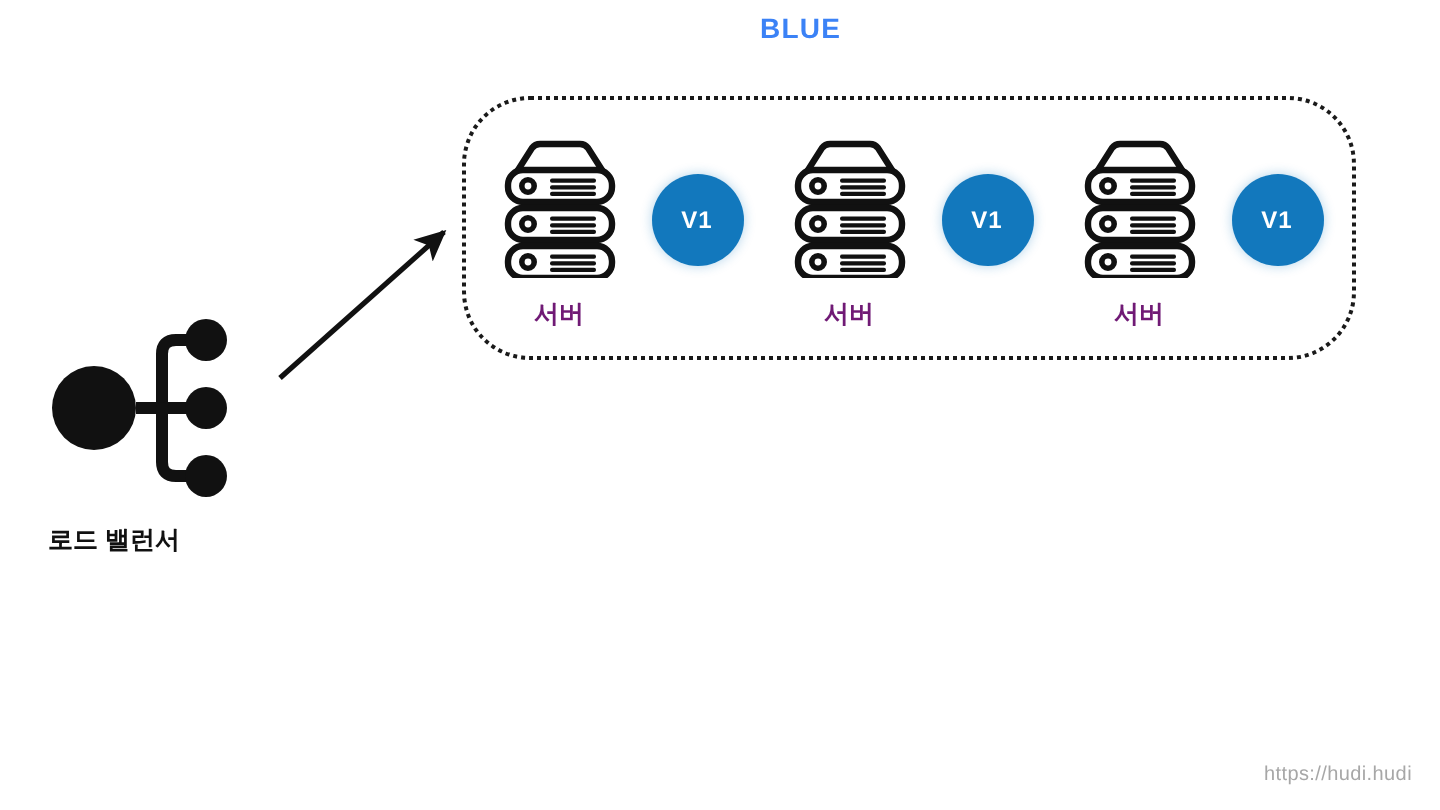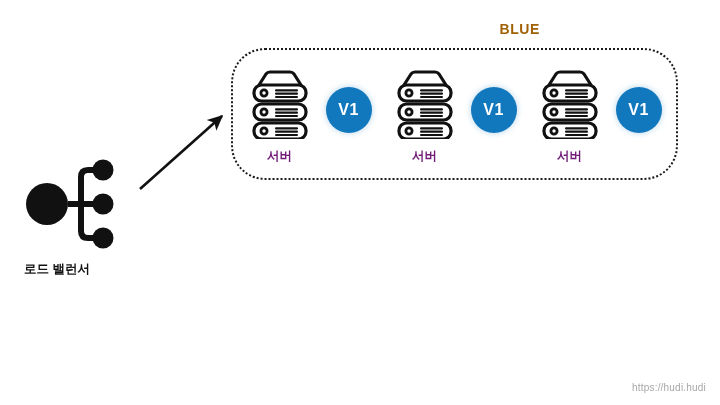--- a/index.html
+++ b/index.html
@@ -15,27 +15,27 @@
     width: 720px;
     height: 405px;
     background: #ffffff;
     overflow: hidden;
   }
 
   
   .group-title {
     position: absolute;
     left: 380px;
-    top: 21px;
+    top: 6px;
     width: 160px;
-    text-align: right;
+    text-align: left;
     font-size: 14px;
     font-weight: bold;
     letter-spacing: 0.6px;
-    color: #a16207;
+    color: #3b82f6;
     line-height: 16px;
   }
 
   
   .group-box {
     position: absolute;
     left: 231px;
     top: 48px;
     width: 447px;
     height: 132px;
@@ -80,21 +80,21 @@
     text-align: center;
     white-space: nowrap;
   }
   .version-badge {
     margin-top: 39px;
     width: 46px;
     height: 46px;
     border-radius: 50%;
     background: #1278bd;
     color: #ffffff;
-    font-size: 16px;
+    font-size: 12px;
     font-weight: bold;
     letter-spacing: 0.5px;
     display: flex;
     align-items: center;
     justify-content: center;
     box-shadow: 0 0 6px rgba(18,120,189,0.32);
   }
 
   
   .lb-wrap {

